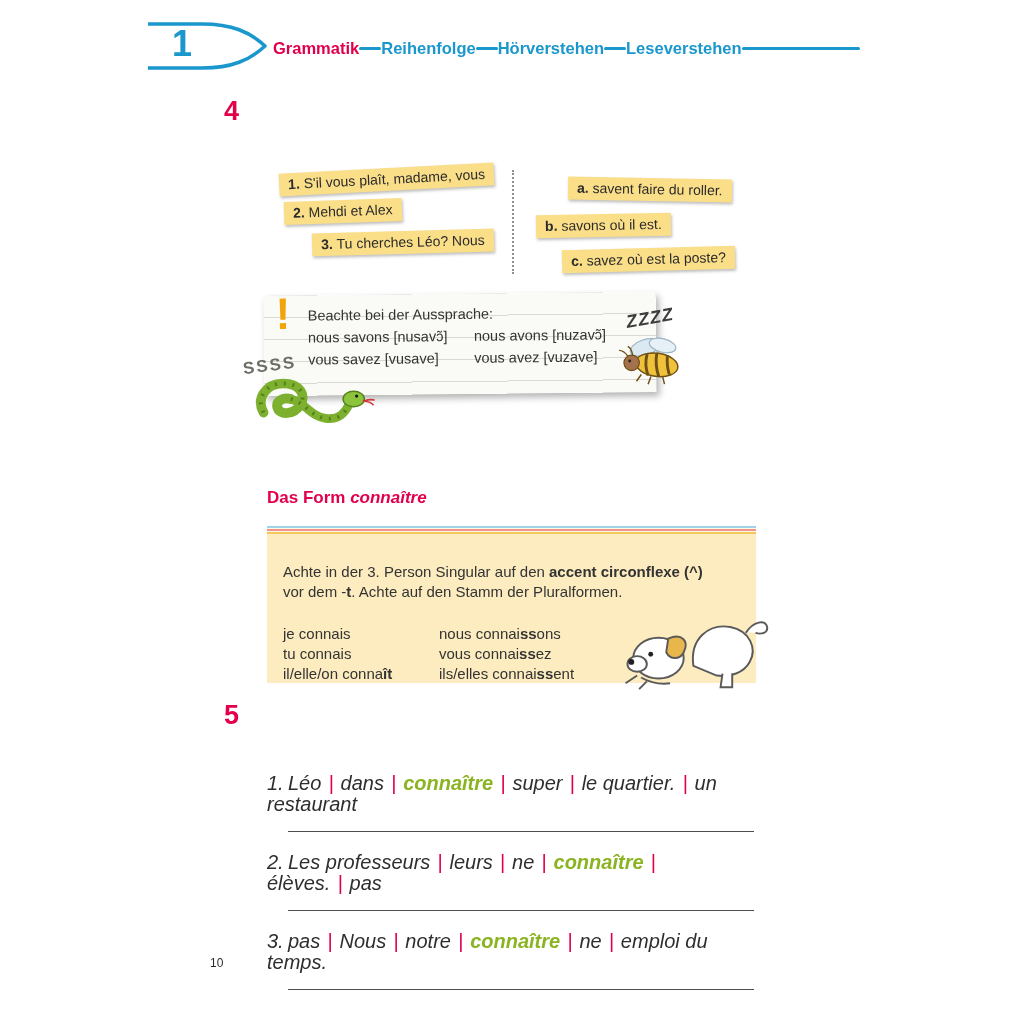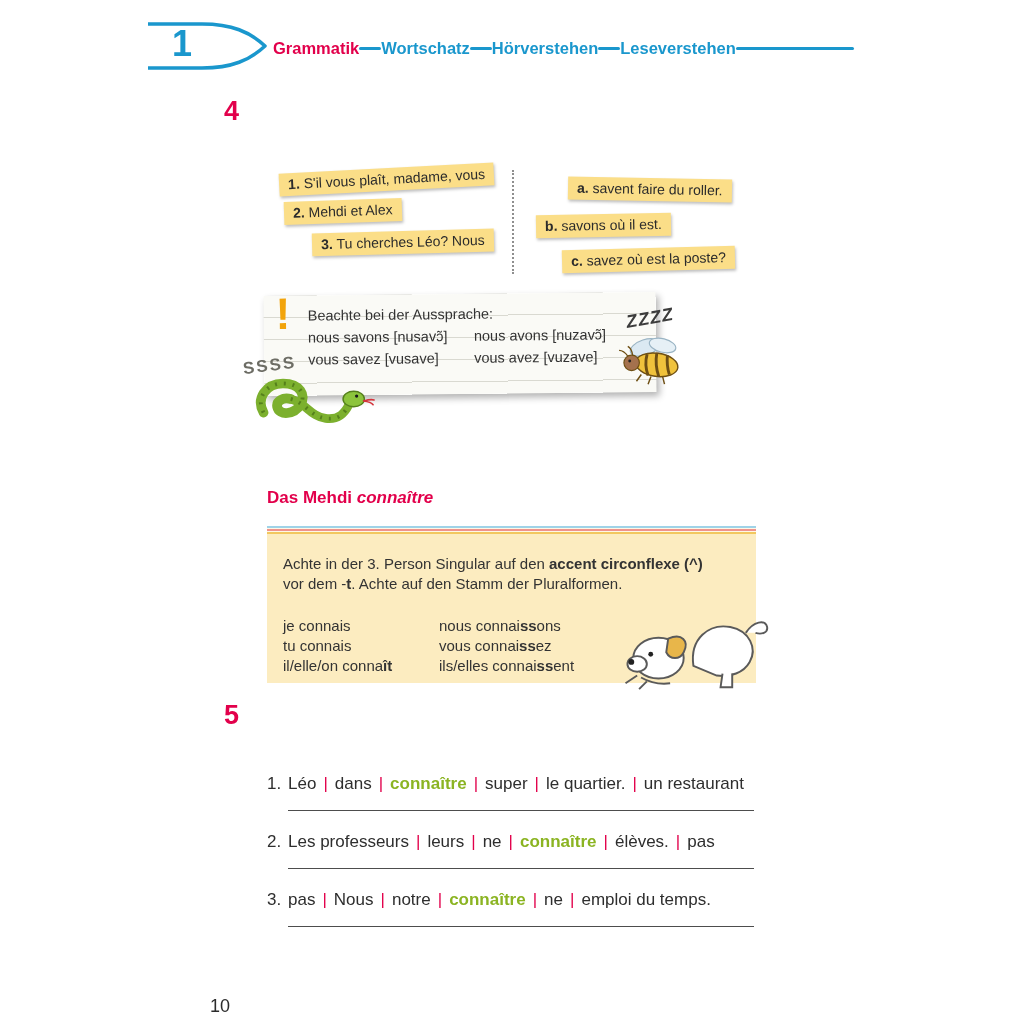--- a/index.html
+++ b/index.html
@@ -45,53 +45,53 @@
   .note-exclaim { position:absolute; left:12px; top:-4px; font-size:44px; font-weight:900; color:#f2a40c; line-height:1; }
   .note-title { font-size:14.5px; line-height:22px; color:#333; }
   .note-rows { display:grid; grid-template-columns:166px 1fr; font-size:14.5px; line-height:22px; color:#333; }
   .sound-ssss { position:absolute; left:243px; top:356px; font-size:17px; font-weight:700; letter-spacing:2px; color:#6d6d65; transform:rotate(-7deg); }
   .sound-zzzz { position:absolute; left:626px; top:308px; font-size:18px; font-weight:700; font-style:italic; letter-spacing:1px; color:#3c3c3c; transform:rotate(-10deg); }
   .snake { position:absolute; left:250px; top:362px; }
   .bee { position:absolute; left:606px; top:330px; }
 
   
   .verb-heading { position:absolute; left:267px; top:488px; font-size:17px; font-weight:700; color:var(--red,#e2004b); }
-  .verb-box { position:absolute; left:267px; top:526px; width:489px; height:157px; background:var(--box-cream,#fcecc0); padding:28px 16px 0; }
+  .verb-box { position:absolute; left:267px; top:526px; width:489px; height:157px; background:var(--box-cream,#fcecc0); padding:36px 16px 0; }
   .verb-box::before { content:""; position:absolute; left:0; top:0; right:0; height:8px;
     background:linear-gradient(to bottom,#9fd3e8 0 2px,rgba(255,255,255,.6) 2px 3px,#f0938c 3px 5px,rgba(255,255,255,.6) 5px 6px,#f2c75e 6px 8px); }
   .verb-note { font-size:15px; line-height:20px; color:#333; width:440px; }
   .conjugation { margin-top:22px; display:grid; grid-template-columns:156px 1fr; font-size:15px; line-height:20px; color:#333; }
   .dog { position:absolute; left:608px; top:596px; }
 
   
   .ex5-items { position:absolute; left:267px; top:773px; width:489px; }
   .ex5-item { margin-bottom:20px; }
-  .ex5-words-row { font-size:17px; line-height:21px; color:#2e2e2e; }
+  .ex5-words-row { font-size:20px; line-height:21px; color:#2e2e2e;font-style:italic; }
   .ex5-num { display:inline-block; width:21px; }
   .word-sep { color:var(--red,#e2004b); margin:0 7px; }
   .verb-word { color:var(--green,#8bb422); font-weight:700; }
   .answer-line { margin:16px 0 0 21px; width:466px; height:1px; border-bottom:1px solid #4d4d4d; }
 
-  .page-number { position:absolute; left:210px; top:996px; font-size:18px; color:#2b2b2b; }
+  .page-number { position:absolute; left:210px; top:956px; font-size:12px; color:#2b2b2b; }
 </style>
 </head>
 <body>
 
 <div class="sheet">
 
   <div class="chapter-bracket">
     <svg width="120" height="52" viewBox="0 0 120 52">
       <path d="M0 4 H54 C84 4 102 12 117 26 C102 40 84 48 54 48 H0" fill="none" stroke="#1a97cd" stroke-width="3.5" stroke-linejoin="round"></path>
     </svg>
   </div>
   <div class="chapter-number">1</div>
   <nav class="tabs">
       <span class="tab-label tab-active">Grammatik</span>
       <span class="tab-line"></span>
-      <span class="tab-label">Wortschatz</span>
+      <span class="tab-label">Reihenfolge</span>
       <span class="tab-line"></span>
       <span class="tab-label">Hörverstehen</span>
       <span class="tab-line"></span>
       <span class="tab-label">Leseverstehen</span>
       <span class="tab-line tab-line-long"></span>
     </nav>
 
   <div class="ex-num" style="left:224px; top:96px;">4</div>
 
   <div class="match-area">
@@ -139,21 +139,21 @@
       <ellipse cx="58" cy="16" rx="14" ry="7" fill="#e6f0f6" stroke="#9ab4c4" stroke-width="1.2" transform="rotate(14 58 16)"></ellipse>
       <ellipse cx="52" cy="36" rx="22" ry="12" fill="#f0c23c" stroke="#6e4f14" stroke-width="1.5" transform="rotate(8 52 36)"></ellipse>
       <path d="M42 25 q -3 11 1 22 M52 24 q -2 12 2 24 M63 26 q -1 11 2 20" stroke="#6e4f14" stroke-width="3" fill="none"></path>
       <circle cx="26" cy="34" r="8" fill="#a4714d" stroke="#6e4f14" stroke-width="1.2"></circle>
       <circle cx="24" cy="32" r="1.5" fill="#222"></circle>
       <path d="M22 27 q -4 -6 -9 -6 M27 26 q -1 -7 -5 -9" stroke="#6e4f14" stroke-width="1.3" fill="none"></path>
       <path d="M36 46 l -5 7 M46 48 l -3 8 M58 48 l 2 8" stroke="#6e4f14" stroke-width="1.5"></path>
     </svg>
   </div>
 
-  <h2 class="verb-heading"><span>Das Mehdi </span><span class="seg-i">connaître</span></h2>
+  <h2 class="verb-heading"><span>Das Form </span><span class="seg-i">connaître</span></h2>
   <div class="verb-box">
     <p class="verb-note"><span>Achte in der 3. Person Singular auf den </span><span class="seg-b">accent circonflexe (^)</span><span> vor dem -</span><span class="seg-b">t</span><span>. Achte auf den Stamm der Pluralformen.</span></p>
     <div class="conjugation">
         <div><span>je connais</span></div>
         <div><span>nous connai</span><span class="seg-b">ss</span><span>ons</span></div>
         <div><span>tu connais</span></div>
         <div><span>vous connai</span><span class="seg-b">ss</span><span>ez</span></div>
         <div><span>il/elle/on conna</span><span class="seg-b">ît</span></div>
         <div><span>ils/elles connai</span><span class="seg-b">ss</span><span>ent</span></div>
       </div>

